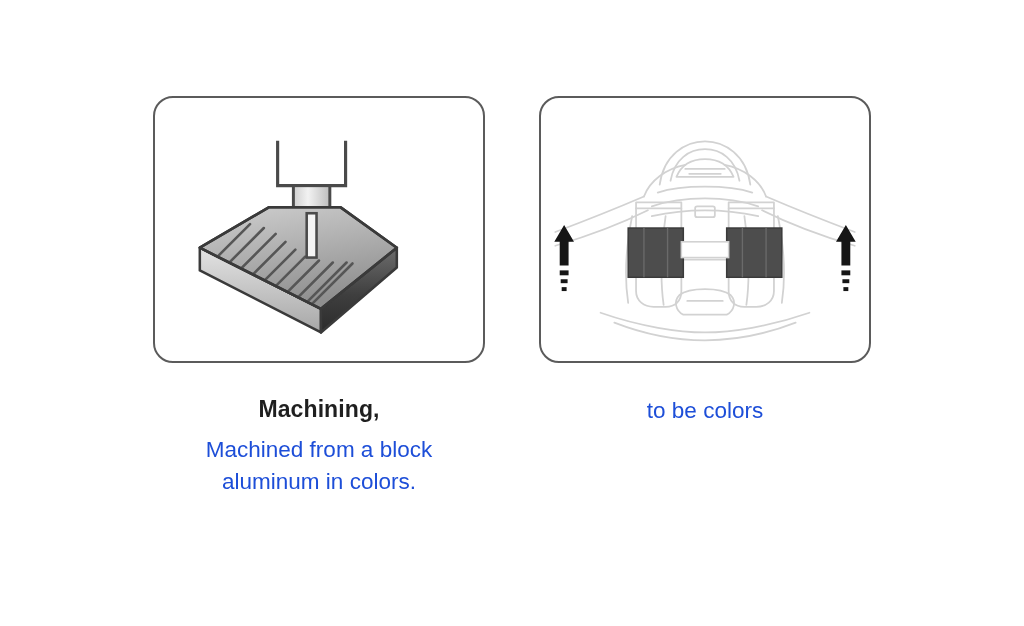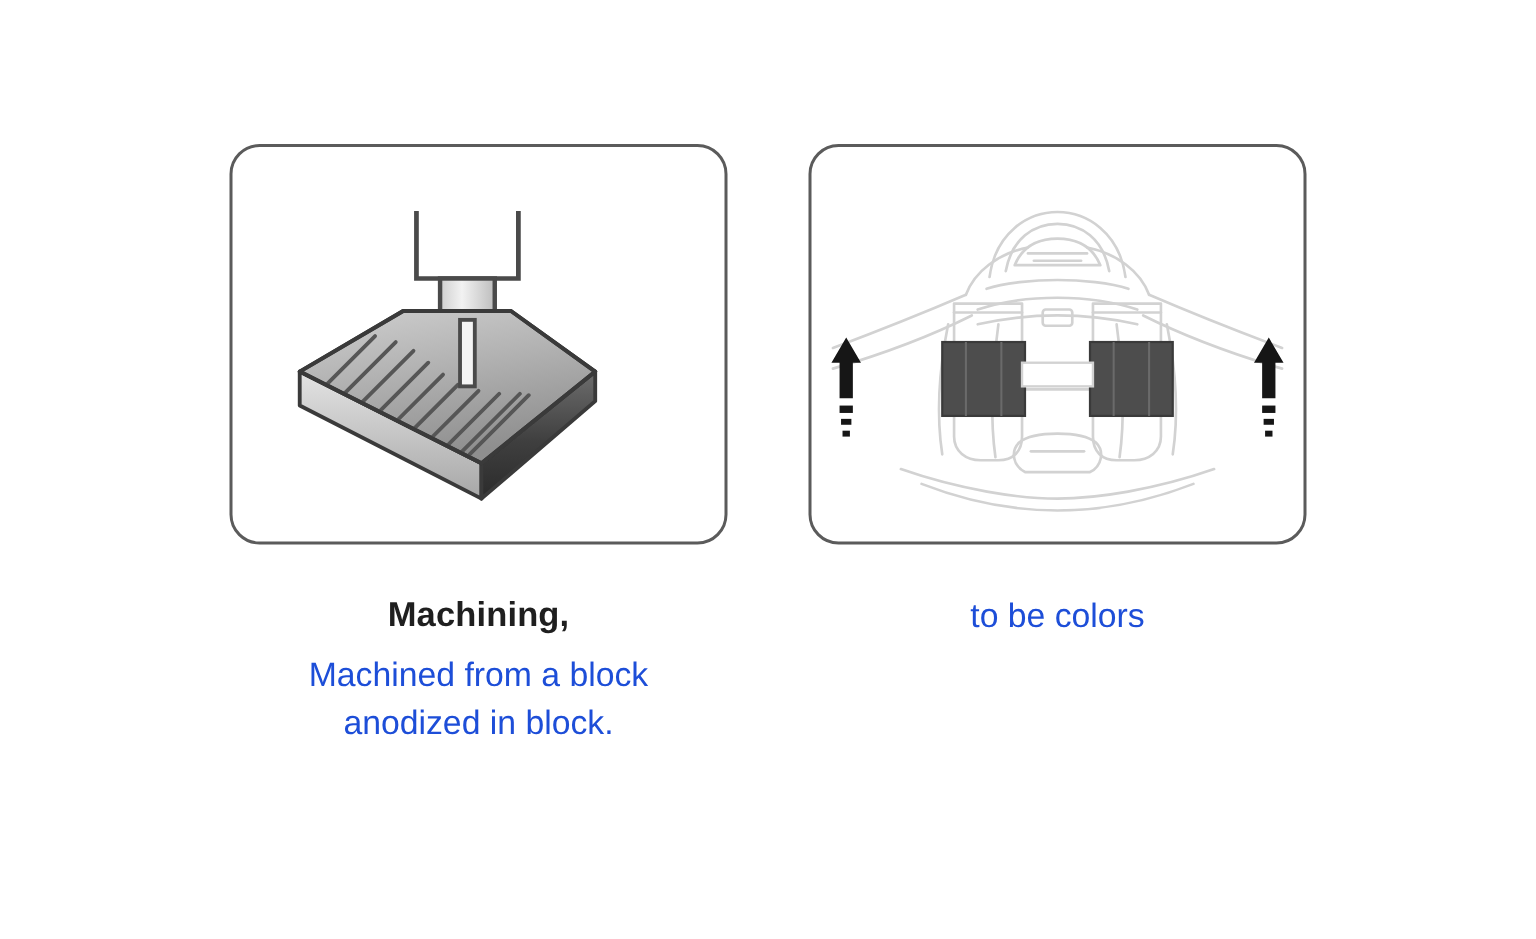--- a/index.html
+++ b/index.html
@@ -158,21 +158,21 @@
           <g>
             <rect x="153.5" y="117" width="10" height="45" fill="#f4f4f4" stroke="#4a4a4a" stroke-width="2.6"></rect>
           </g>
         </svg>
       </div>
 
       <div class="caption">
         <p class="caption-title">Machining,</p>
         <p class="caption-body">
           <span class="caption-line">Machined from a block</span>
-          <span class="caption-line">anodized in block.</span>
+          <span class="caption-line">aluminum in colors.</span>
         </p>
       </div>
     </div>
 
     <div class="feature-col">
 
       <div class="icon-card">
         <svg viewBox="0 0 332 267" xmlns="http://www.w3.org/2000/svg">
 
           <g fill="none" stroke="#d2d2d2" stroke-width="1.8" stroke-linecap="round" stroke-linejoin="round">

